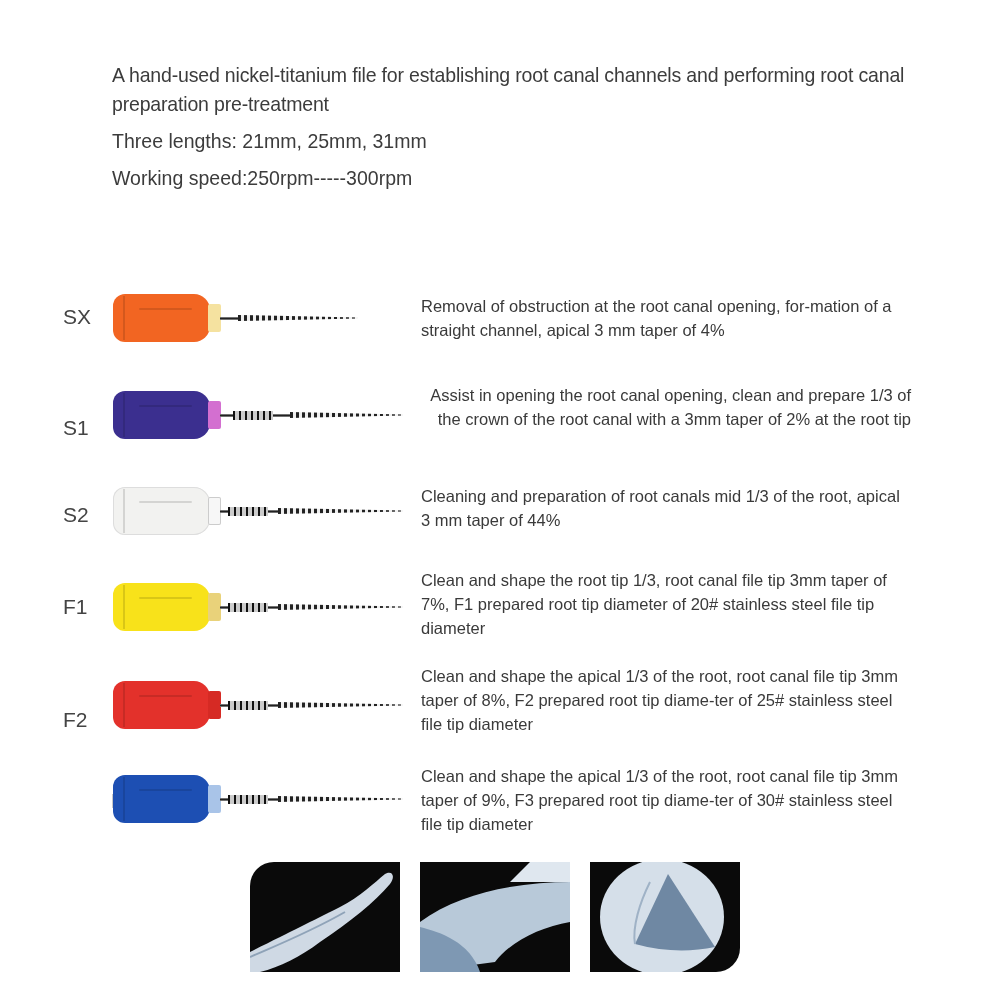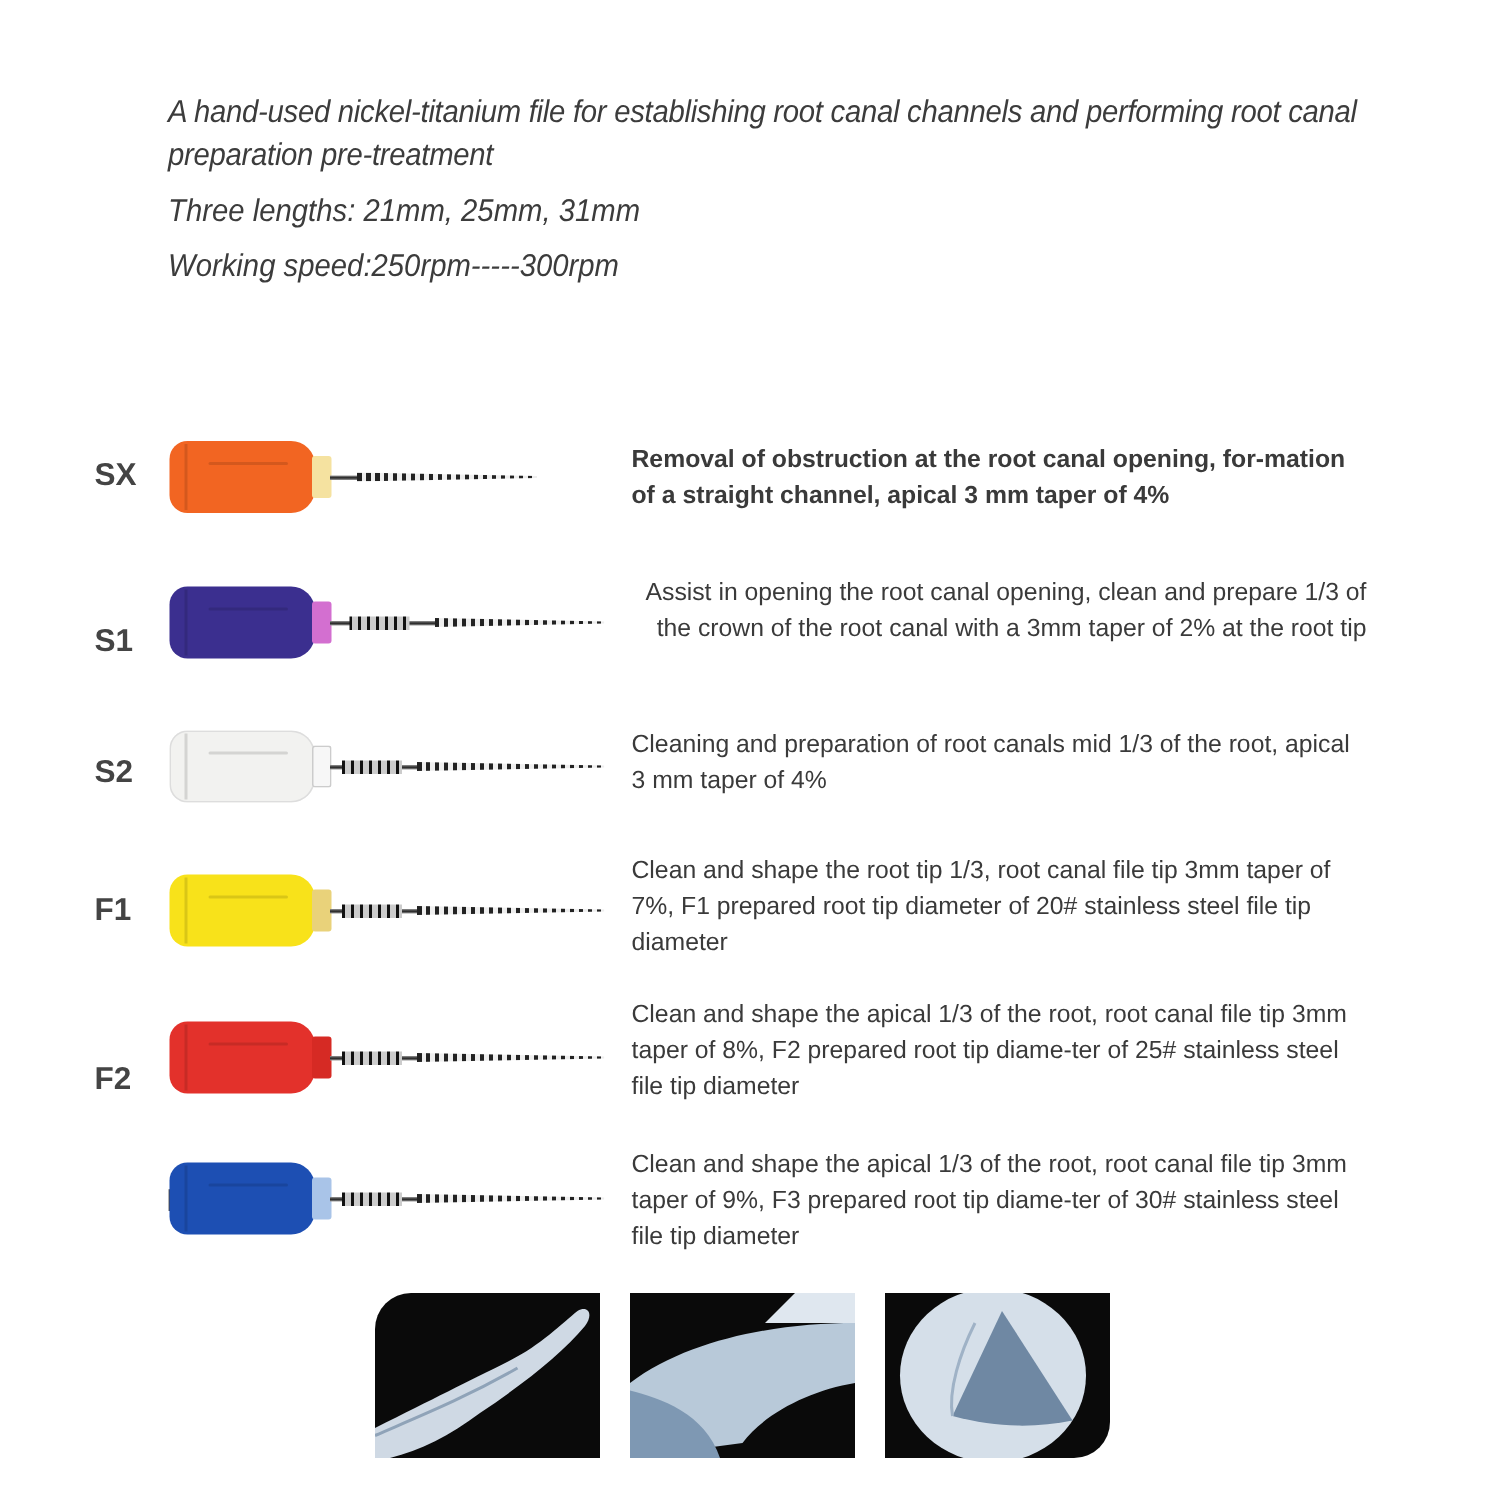--- a/index.html
+++ b/index.html
@@ -1,24 +1,24 @@
 <!DOCTYPE html>
 <html><head>
 <meta charset="utf-8">
 <style>
   * { box-sizing: border-box; margin: 0; padding: 0; }
   html, body { width: 1000px; height: 1000px; background: #ffffff; overflow: hidden; }
   body { position: relative; font-family: "Liberation Sans", sans-serif; color: #3c3c3c; }
 
-  .intro { position: absolute; left: 112px; top: 60px; width: 800px; font-style: italic; }
+  .intro { position: absolute; left: 112px; top: 60px; width: 800px; }
   .intro .desc { font-size: 21px; line-height: 29px; letter-spacing: -0.2px; transform: scaleX(0.93); transform-origin: left; width: 860px; }
   .intro .line { font-size: 21px; line-height: 29px; margin-top: 8px; transform: scaleX(0.93); transform-origin: left; width: 860px; }
 
   .file-row { position: absolute; left: 0; width: 1000px; }
-  .file-label { position: absolute; left: 63px; font-size: 21px; color: #444; font-weight: bold; }
+  .file-label { position: absolute; left: 63px; font-size: 21px; color: #444; }
   .file-icon { position: absolute; left: 113px; width: 300px; height: 52px; }
   .file-desc { position: absolute; left: 421px; width: 490px; font-size: 16.5px; line-height: 24px; color: #3a3a3a; }
 
   .handle { position: absolute; left: 0; top: 0; width: 97px; height: 48px; border-radius: 12px 16px 16px 12px; }
   .handle::before { content: ""; position: absolute; left: 10px; top: 2px; bottom: 2px; width: 2px; background: rgba(0,0,0,0.12); }
   .handle::after { content: ""; position: absolute; left: 26px; right: 18px; top: 14px; height: 2px; background: rgba(0,0,0,0.12); border-radius: 2px; }
   .collar { position: absolute; left: 95px; top: 10px; width: 13px; height: 28px; border-radius: 2px; }
   .shaft { position: absolute; left: 107px; top: 23px; height: 3px; background: linear-gradient(#999, #222, #999); }
   .flutes { position: absolute; top: 21px; height: 6px; background: repeating-linear-gradient(90deg, #222 0 3px, #eee 3px 6px); clip-path: polygon(0 0, 100% 40%, 100% 60%, 0 100%); }
   .marks { position: absolute; top: 20px; height: 9px; width: 40px; background: repeating-linear-gradient(90deg, #111 0 2px, #ccc 2px 6px); }
@@ -40,21 +40,21 @@
 </div>
 
 <div class="file-row" style="top:294px;">
   <span class="file-label" style="top:11px;">SX</span>
   <div class="file-icon">
     <div class="handle" style="background:#f26522;"></div>
     <div class="collar" style="background:#f5e2a0;"></div>
     <div class="shaft" style="width:20px;"></div>
     <div class="flutes" style="left:125px;width:120px;"></div>
   </div>
-  <p class="file-desc" style="top:0px;font-weight:bold;">Removal of obstruction at the root canal opening, for-mation of a straight channel, apical 3 mm taper of 4%</p>
+  <p class="file-desc" style="top:0px;">Removal of obstruction at the root canal opening, for-mation of a straight channel, apical 3 mm taper of 4%</p>
 </div>
 
 <div class="file-row" style="top:389px;">
   <span class="file-label" style="top:27px;">S1</span>
   <div class="file-icon" style="top:2px;">
     <div class="handle" style="background:#3b2f8f;"></div>
     <div class="collar" style="background:#d36fd0;"></div>
     <div class="shaft" style="width:70px;"></div>
     <div class="marks" style="left:120px;"></div>
     <div class="flutes" style="left:177px;width:113px;"></div>
@@ -64,21 +64,21 @@
 
 <div class="file-row" style="top:487px;">
   <span class="file-label" style="top:16px;">S2</span>
   <div class="file-icon">
     <div class="handle" style="background:#f2f2f0;box-shadow:inset 0 0 0 1px #ddd;"></div>
     <div class="collar" style="background:#f7f7f7;box-shadow:inset 0 0 0 1px #ccc;"></div>
     <div class="shaft" style="width:60px;"></div>
     <div class="marks" style="left:115px;"></div>
     <div class="flutes" style="left:165px;width:125px;"></div>
   </div>
-  <p class="file-desc" style="top:-3px;">Cleaning and preparation of root canals mid 1/3 of the root, apical 3 mm taper of 4%</p>
+  <p class="file-desc" style="top:-3px;">Cleaning and preparation of root canals mid 1/3 of the root, apical 3 mm taper of 44%</p>
 </div>
 
 <div class="file-row" style="top:583px;">
   <span class="file-label" style="top:12px;text-align:center;">F1</span>
   <div class="file-icon">
     <div class="handle" style="background:#f8e21a;"></div>
     <div class="collar" style="background:#e9d27a;"></div>
     <div class="shaft" style="width:60px;"></div>
     <div class="marks" style="left:115px;"></div>
     <div class="flutes" style="left:165px;width:125px;"></div>

